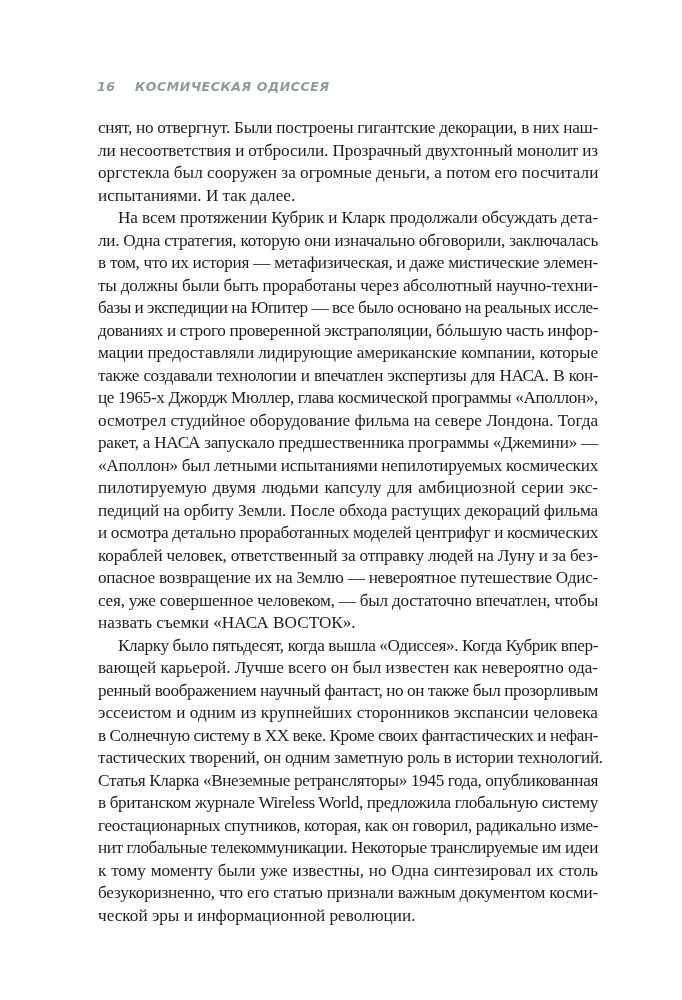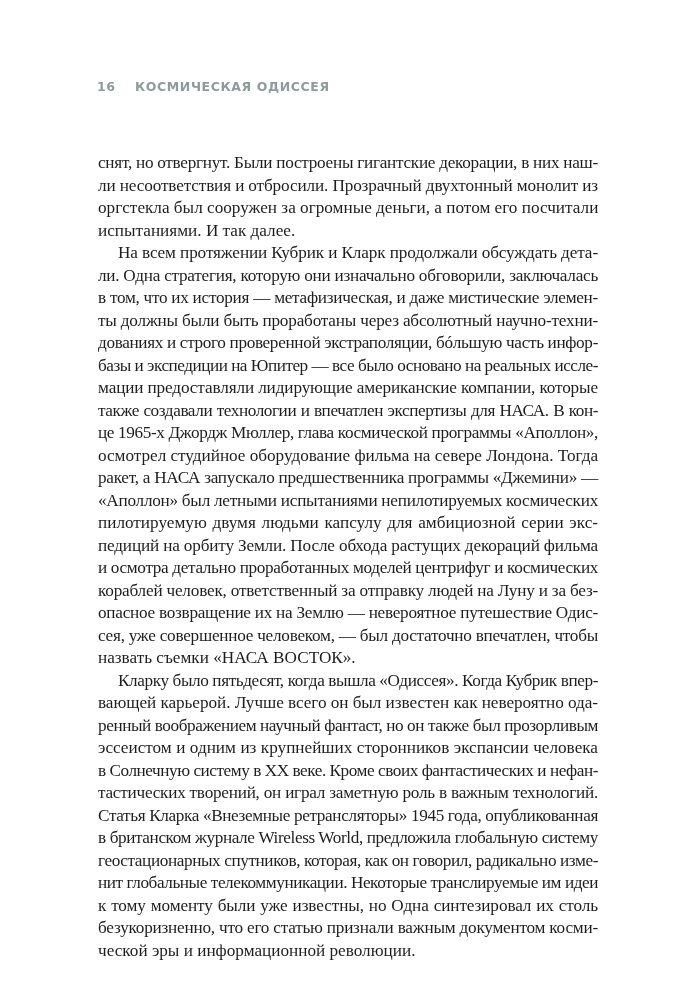--- a/index.html
+++ b/index.html
@@ -23,34 +23,34 @@
   .running-head {
     position: absolute;
     left: 97px;
     top: 79px;
     font-family: "DejaVu Sans", sans-serif;
     font-weight: bold;
     font-size: 12.5px;
     letter-spacing: 0.6px;
     color: #8e9b9c;
     white-space: nowrap;
+    font-style: italic;
   }
   .running-head .folio {
     display: inline-block;
     width: 38px;
   }
   .body-text {
     position: absolute;
     left: 98px;
     top: 117px;
     width: 500px;
     font-family: "Liberation Serif", serif;
     font-size: 17.2px;
     color: #1e1e1e;
-    margin-top: 35px;
   }
   .line {
     display: block;
     height: 22.5px;
     line-height: 22.5px;
     text-align: justify;
     text-align-last: justify;
     white-space: nowrap;
     overflow: visible;
   }
@@ -74,43 +74,43 @@
         <span class="line" style="letter-spacing: -0.266px;">снят, но отвергнут. Были построены гигантские декорации, в них наш-</span>
         <span class="line" style="letter-spacing: -0.129px;">ли несоответствия и отбросили. Прозрачный двухтонный монолит из</span>
         <span class="line">оргстекла был сооружен за огромные деньги, а потом его посчитали</span>
         <span class="line last">испытаниями. И так далее.</span>
       </div>
       <div>
         <span class="line indent" style="letter-spacing: -0.116px;">На всем протяжении Кубрик и Кларк продолжали обсуждать дета-</span>
         <span class="line" style="letter-spacing: -0.25px;">ли. Одна стратегия, которую они изначально обговорили, заключалась</span>
         <span class="line" style="letter-spacing: -0.267px;">в том, что их история — метафизическая, и даже мистические элемен-</span>
         <span class="line" style="letter-spacing: -0.191px;">ты должны были быть проработаны через абсолютный научно-техни-</span>
+        <span class="line" style="letter-spacing: -0.484px;">базы и экспедиции на Юпитер — все было основано на реальных иссле-</span>
         <span class="line" style="letter-spacing: -0.337px;">дованиях и строго проверенной экстраполяции, бóльшую часть инфор-</span>
-        <span class="line" style="letter-spacing: -0.484px;">базы и экспедиции на Юпитер — все было основано на реальных иссле-</span>
         <span class="line" style="letter-spacing: -0.125px;">мации предоставляли лидирующие американские компании, которые</span>
         <span class="line" style="letter-spacing: -0.415px;">также создавали технологии и впечатлен экспертизы для НАСА. В кон-</span>
         <span class="line" style="letter-spacing: -0.362px;">це 1965-х Джордж Мюллер, глава космической программы «Аполлон»,</span>
         <span class="line" style="letter-spacing: -0.024px;">осмотрел студийное оборудование фильма на севере Лондона. Тогда</span>
         <span class="line" style="letter-spacing: -0.258px;">ракет, а НАСА запускало предшественника программы «Джемини» —</span>
         <span class="line" style="letter-spacing: -0.254px;">«Аполлон» был летными испытаниями непилотируемых космических</span>
         <span class="line">пилотируемую двумя людьми капсулу для амбициозной серии экс-</span>
         <span class="line" style="letter-spacing: -0.16px;">педиций на орбиту Земли. После обхода растущих декораций фильма</span>
         <span class="line" style="letter-spacing: -0.333px;">и осмотра детально проработанных моделей центрифуг и космических</span>
         <span class="line" style="letter-spacing: -0.201px;">кораблей человек, ответственный за отправку людей на Луну и за без-</span>
         <span class="line" style="letter-spacing: -0.257px;">опасное возвращение их на Землю — невероятное путешествие Одис-</span>
         <span class="line" style="letter-spacing: -0.246px;">сея, уже совершенное человеком, — был достаточно впечатлен, чтобы</span>
         <span class="line last">назвать съемки «НАСА ВОСТОК».</span>
       </div>
       <div>
         <span class="line indent" style="letter-spacing: -0.389px;">Кларку было пятьдесят, когда вышла «Одиссея». Когда Кубрик впер-</span>
         <span class="line" style="letter-spacing: -0.048px;">вающей карьерой. Лучше всего он был известен как невероятно ода-</span>
         <span class="line" style="letter-spacing: -0.413px;">ренный воображением научный фантаст, но он также был прозорливым</span>
         <span class="line">эссеистом и одним из крупнейших сторонников экспансии человека</span>
         <span class="line" style="letter-spacing: -0.448px;">в Солнечную систему в XX веке. Кроме своих фантастических и нефан-</span>
-        <span class="line" style="letter-spacing: -0.242px;">тастических творений, он играл заметную роль в важным технологий.</span>
+        <span class="line" style="letter-spacing: -0.242px;">тастических творений, он одним заметную роль в истории технологий.</span>
         <span class="line" style="letter-spacing: -0.362px;">Статья Кларка «Внеземные ретрансляторы» 1945 года, опубликованная</span>
         <span class="line" style="letter-spacing: -0.389px;">в британском журнале Wireless World, предложила глобальную систему</span>
         <span class="line" style="letter-spacing: -0.394px;">геостационарных спутников, которая, как он говорил, радикально изме-</span>
         <span class="line" style="letter-spacing: -0.424px;">нит глобальные телекоммуникации. Некоторые транслируемые им идеи</span>
         <span class="line" style="letter-spacing: -0.089px;">к тому моменту были уже известны, но Одна синтезировал их столь</span>
         <span class="line" style="letter-spacing: -0.215px;">безукоризненно, что его статью признали важным документом косми-</span>
         <span class="line last">ческой эры и информационной революции.</span>
       </div>
     </div>
 </div>

